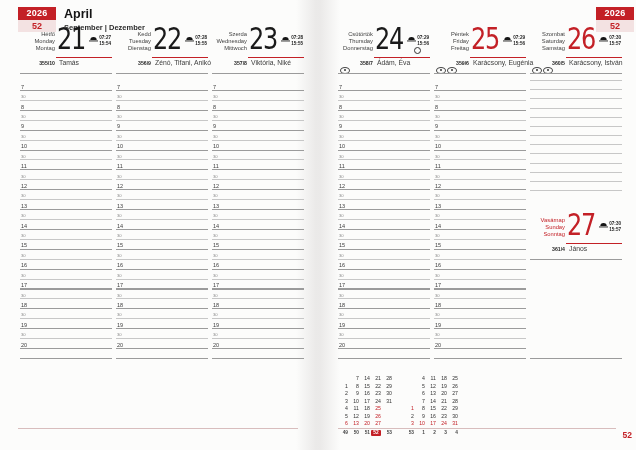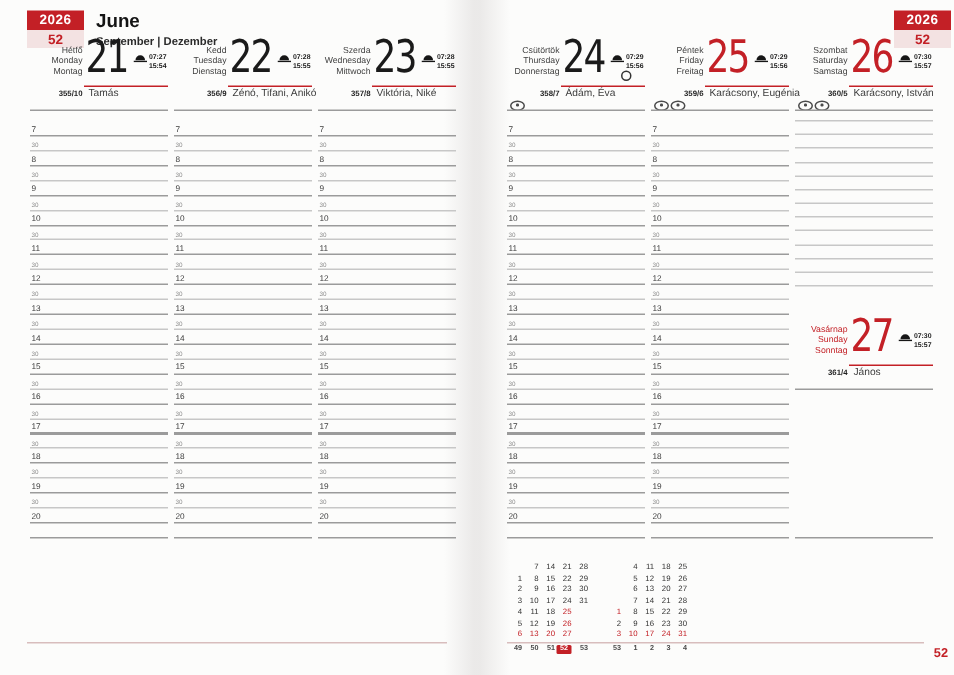--- a/index.html
+++ b/index.html
@@ -47,21 +47,21 @@
 </head>
 <body>
 
 <div class="sheet" id="sheet">
 
   <div class="yb" style="left:18px;top:7px;">
     <div class="yb-year">2026</div>
     <div class="yb-week">52</div>
   </div>
 
-  <div class="month-title">June</div>
+  <div class="month-title">April</div>
   <div class="month-sub">September | Dezember</div>
 
   <div class="yb" style="left:596px;top:7px;">
     <div class="yb-year">2026</div>
     <div class="yb-week">52</div>
   </div>
 
   <div class="gutter"></div>
 
   <div class="bottomline" style="left:18px;top:427.5px;width:280px;"></div>

